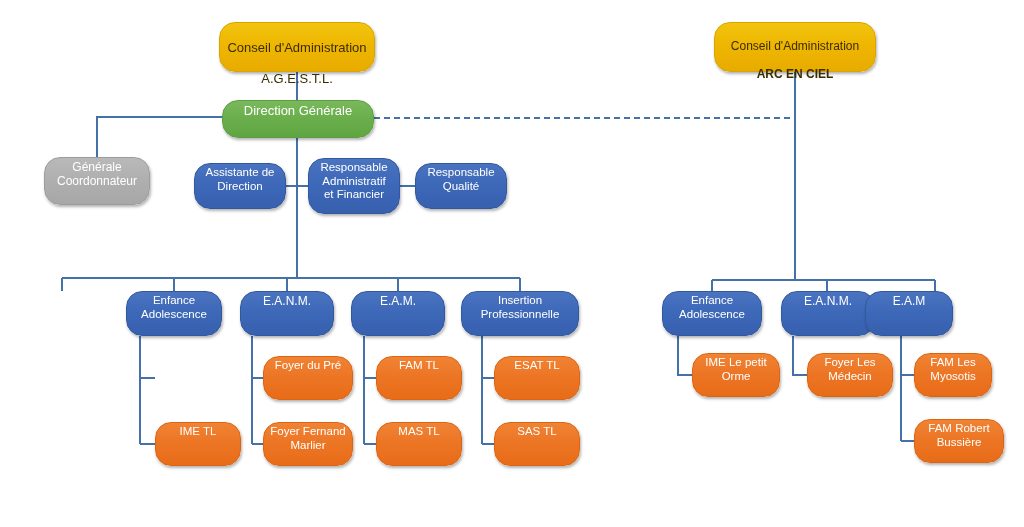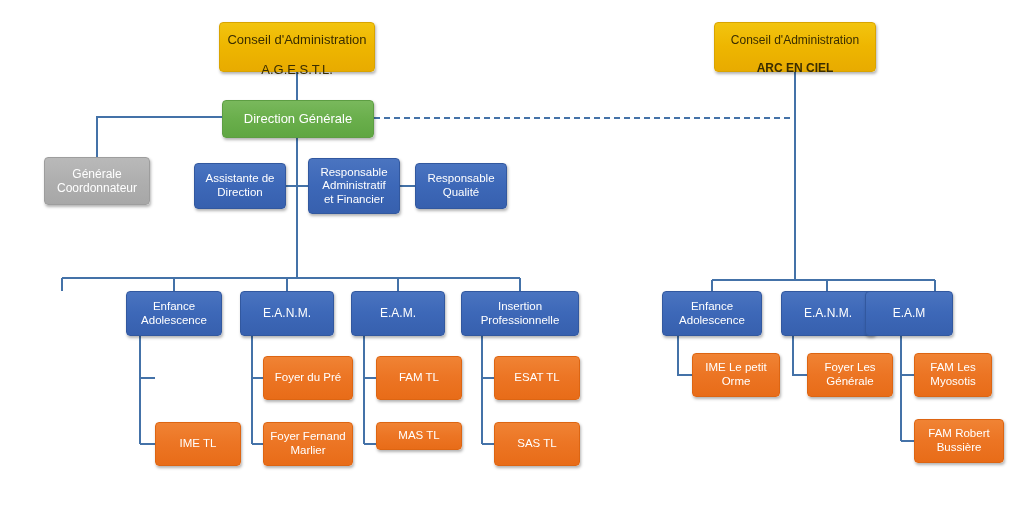--- a/index.html
+++ b/index.html
@@ -20,24 +20,24 @@
     left: 0;
     top: 0;
     width: 1024px;
     height: 527px;
     pointer-events: none;
   }
   .node {
     position: absolute;
     box-sizing: border-box;
     display: flex;
-    align-items: center;
+    align-items: flex-start;
     justify-content: center;
     text-align: center;
-    border-radius: 4px;
+    border-radius: 16px;
     color: #ffffff;
     line-height: 1.18;
     padding: 2px 4px;
     box-shadow: 1px 2px 3px rgba(0,0,0,0.30);
     z-index: 2;
   }
   .node .label {
     display: block;
     width: 100%;
     white-space: pre-line;
@@ -191,21 +191,21 @@
 
   <div class="node orange fs-11" style="left:263px; top:422px; width:90px; height:44px;">
     <span class="label">Foyer Fernand
 Marlier</span>
   </div>
 
   <div class="node orange fs-11" style="left:376px; top:356px; width:86px; height:44px;">
     <span class="label">FAM TL</span>
   </div>
 
-  <div class="node orange fs-11" style="left:376px; top:422px; width:86px; height:28px;">
+  <div class="node orange fs-11" style="left:376px; top:422px; width:86px; height:44px;">
     <span class="label">MAS TL</span>
   </div>
 
   <div class="node orange fs-11" style="left:494px; top:356px; width:86px; height:44px;">
     <span class="label">ESAT TL</span>
   </div>
 
   <div class="node orange fs-11" style="left:494px; top:422px; width:86px; height:44px;">
     <span class="label">SAS TL</span>
   </div>
@@ -230,21 +230,21 @@
     <span class="label">E.A.M</span>
   </div>
 
   <div class="node orange fs-11" style="left:692px; top:353px; width:88px; height:44px;">
     <span class="label">IME Le petit
 Orme</span>
   </div>
 
   <div class="node orange fs-11" style="left:807px; top:353px; width:86px; height:44px;">
     <span class="label">Foyer Les
-Générale</span>
+Médecin</span>
   </div>
 
   <div class="node orange fs-11" style="left:914px; top:353px; width:78px; height:44px;">
     <span class="label">FAM Les
 Myosotis</span>
   </div>
 
   <div class="node orange fs-11" style="left:914px; top:419px; width:90px; height:44px;">
     <span class="label">FAM Robert
 Bussière</span>

